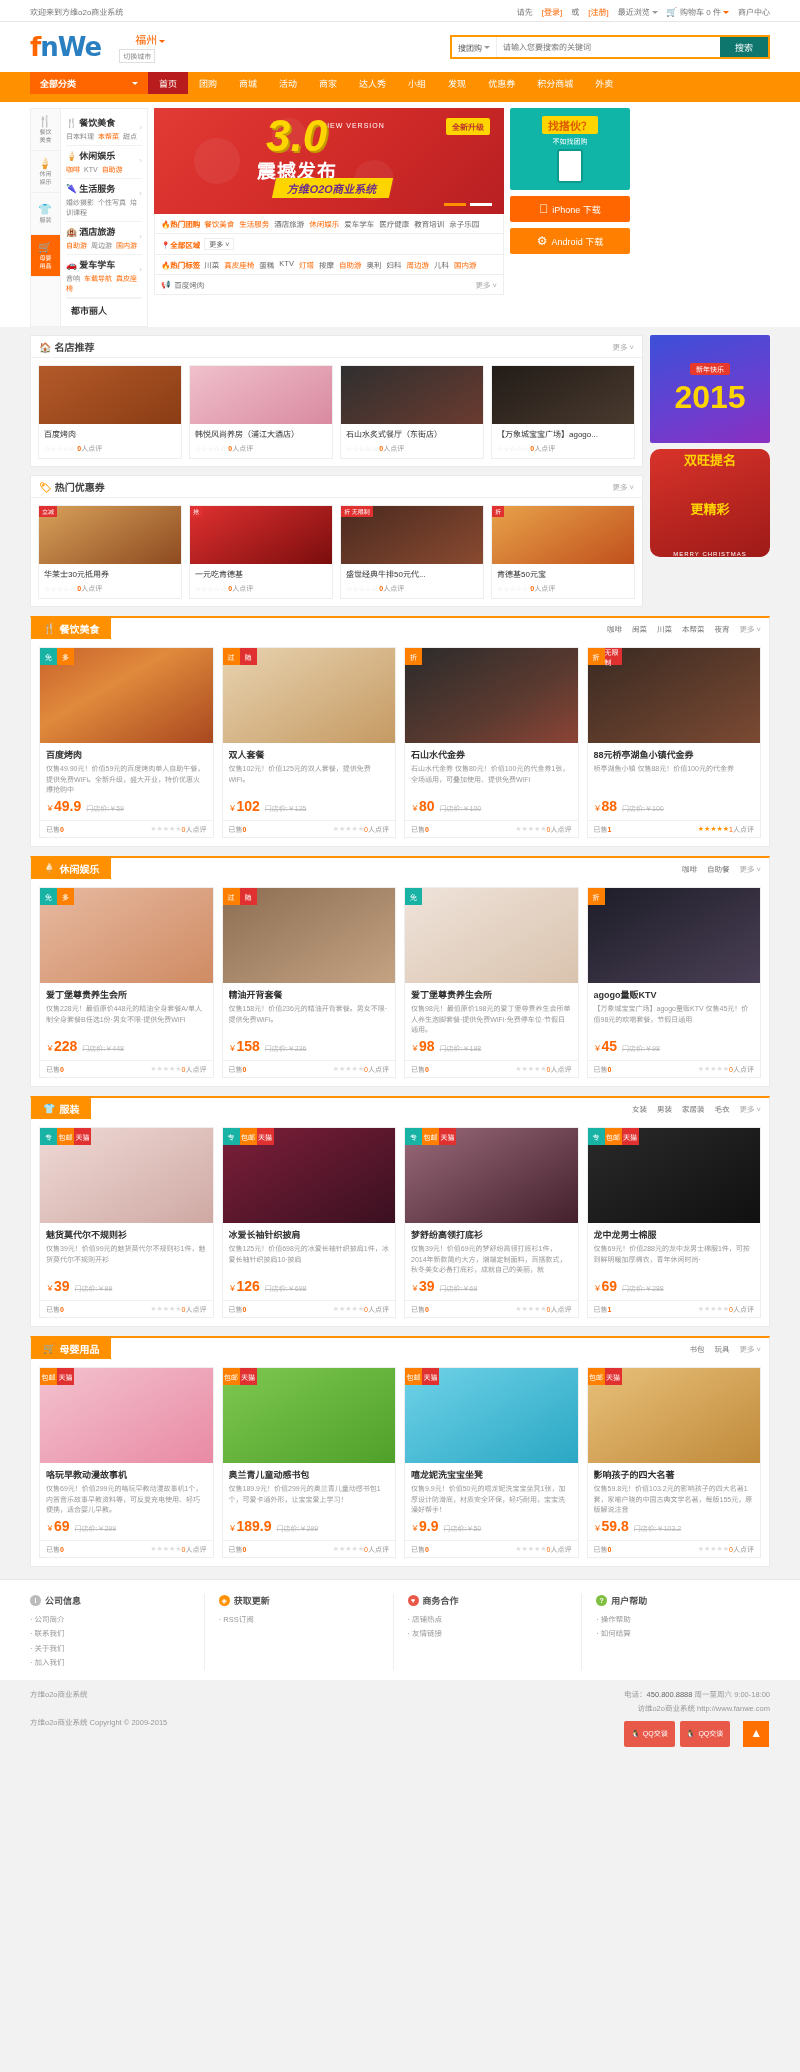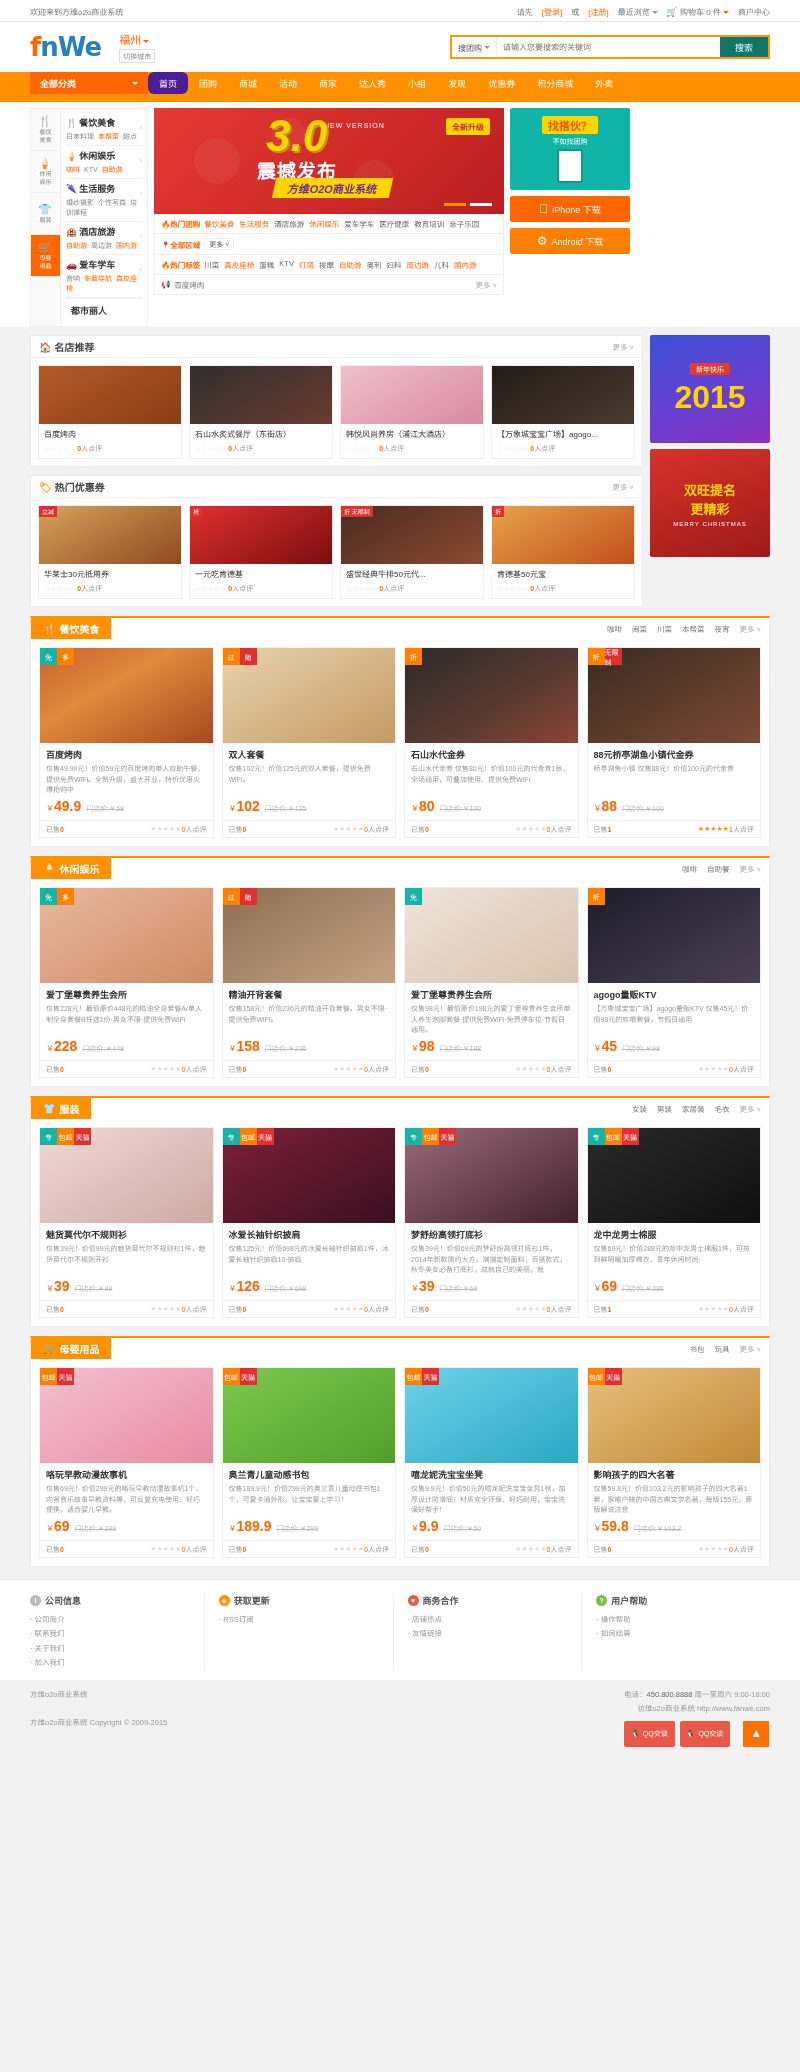--- a/index.html
+++ b/index.html
@@ -25,34 +25,34 @@
   .cart-ico { color:#f60; font-size:9px; }
   .caret { display:inline-block; width:0;height:0;border-left:3px solid transparent;border-right:3px solid transparent;border-top:3px solid #f60; vertical-align:middle; margin-left:2px;}
   .caret-g { border-top-color:#999; }
 
   
   .header { background:#fff; height:50px; }
   .header .inner { display:flex; align-items:center; height:50px; }
   .logo { font-size:26px; font-weight:bold; color:#2a7fc1; letter-spacing:-1px; font-family:"DejaVu Sans",sans-serif;}
   .logo .dot { color:#f60; }
   .city { margin-left:18px; }
-  .city .cname { color:#f60; font-size:11px; }
+  .city .cname { color:#f60; font-size:11px;margin-left:16px; }
   .city .switch { display:inline-block; border:1px solid #ddd; font-size:7px; padding:1px 3px; color:#888; margin-top:2px; }
   .searchbox { margin-left:auto; display:flex; align-items:stretch; border:2px solid #f90; height:24px; width:320px; background:#fff;}
   .searchbox .sel { display:flex; align-items:center; padding:0 6px; font-size:8px; color:#555; border-right:1px solid #eee; white-space:nowrap;}
   .searchbox input { border:0; outline:0; flex:1; padding:0 6px; font-size:8px; color:#bbb; font-family:inherit;}
   .searchbox .sbtn { background:#0f766e; color:#fff; width:48px; display:flex; align-items:center; justify-content:center; font-size:9px; }
 
   
   .nav { background:#ff9000; height:30px; }
   .nav .inner { display:flex; height:22px; align-items:stretch; }
   .nav .allcat { background:#f60; color:#fff; width:118px; display:flex; align-items:center; padding:0 10px; font-size:9px; font-weight:bold;}
   .nav .allcat .caret { border-top-color:#fff; margin-left:auto; }
   .nav .nitem { display:flex;align-items:center; padding:0 11px; color:#fff; font-size:9px; }
-  .nav .nitem.active { background:#4c1d95;border-radius:6px; }
+  .nav .nitem.active { background:#b91c1c; }
 
   
   .hero { background:#fff; padding:6px 0 0; }
   .hero .inner { display:flex; gap:6px; align-items:flex-start; }
 
   
   .side { width:118px; border:1px solid #eee; background:#fff; display:flex; }
   .side .rail { width:30px; background:#fafafa; border-right:1px solid #eee; }
   .side .rail .ri { height:42px; display:flex; flex-direction:column; align-items:center; justify-content:center; font-size:6px; color:#888; border-bottom:1px solid #f0f0f0; line-height:1.2;}
   .side .rail .ri .g { font-size:11px; color:#f90; margin-bottom:1px;}
@@ -170,21 +170,21 @@
   .ph-p3{background:linear-gradient(150deg,#2f2f2f,#6b3b30);}
   .ph-p4{background:linear-gradient(150deg,#221c18,#4a3a2e);}
   .ph-c1{background:linear-gradient(150deg,#d8a15a,#8d4a20);}
   .ph-c2{background:linear-gradient(150deg,#e03030,#7a0d0d);}
   .ph-c3{background:linear-gradient(150deg,#4a2a20,#8a4a30);}
   .ph-c4{background:linear-gradient(150deg,#e8a24a,#c0501c);}
 
   .ad-nyr{ height:108px; background:linear-gradient(160deg,#3c4fd8,#6a3fd0 60%,#8a2fc0); border-radius:2px; color:#fff; display:flex; flex-direction:column; align-items:center; justify-content:center;}
   .ad-nyr .y{ font-size:32px; font-weight:bold; color:#ffd500;}
   .ad-nyr .s{ font-size:7px; background:#e8392d; padding:1px 6px; border-radius:2px; margin-bottom:4px;}
-  .ad-xmas{ height:108px; background:linear-gradient(160deg,#d8332a,#9e1a18); border-radius:2px; color:#ffd500; display:flex; flex-direction:column; align-items:center; justify-content:center; margin-top:6px;}
+  .ad-xmas{ height:108px; background:linear-gradient(160deg,#d8332a,#9e1a18); border-radius:10px; color:#ffd500; display:flex; flex-direction:column; align-items:center; justify-content:center; margin-top:6px;gap:30px;}
   .ad-xmas .t{ font-size:13px; font-weight:bold;}
   .ad-xmas .u{ font-size:6px; color:#fff; letter-spacing:1px; margin-top:3px;}
 
   .rightads { width:120px; display:flex; flex-direction:column; }
 
   
   .footer { background:#fff; border-top:1px solid #e6e6e6; margin-top:12px; padding:14px 0 10px; }
   .footer .cols { display:flex; }
   .footer .col { flex:1; padding-right:10px; }
   .footer .ch { font-size:9px; font-weight:bold; color:#555; margin-bottom:6px; display:flex; align-items:center; gap:4px;}
@@ -403,30 +403,30 @@
         </div>
         <div class="pbody" id="famousBody">
             <div class="card">
               <div class="thumb ph-p1"></div>
               <div class="cinfo">
                 <div class="ctitle">百度烤肉</div>
                 <div class="crate"><span>☆☆☆☆☆</span> <b>0</b><span class="cnt">人点评</span></div>
               </div>
             </div>
             <div class="card">
+              <div class="thumb ph-p2"></div>
+              <div class="cinfo">
+                <div class="ctitle">韩悦风尚养房（浦江大酒店）</div>
+                <div class="crate"><span>☆☆☆☆☆</span> <b>0</b><span class="cnt">人点评</span></div>
+              </div>
+            </div>
+            <div class="card">
               <div class="thumb ph-p3"></div>
               <div class="cinfo">
                 <div class="ctitle">石山水炙式餐厅（东街店）</div>
-                <div class="crate"><span>☆☆☆☆☆</span> <b>0</b><span class="cnt">人点评</span></div>
-              </div>
-            </div>
-            <div class="card">
-              <div class="thumb ph-p2"></div>
-              <div class="cinfo">
-                <div class="ctitle">韩悦风尚养房（浦江大酒店）</div>
                 <div class="crate"><span>☆☆☆☆☆</span> <b>0</b><span class="cnt">人点评</span></div>
               </div>
             </div>
             <div class="card">
               <div class="thumb ph-p4"></div>
               <div class="cinfo">
                 <div class="ctitle">【万象城宝宝广场】agogo...</div>
                 <div class="crate"><span>☆☆☆☆☆</span> <b>0</b><span class="cnt">人点评</span></div>
               </div>
             </div>

